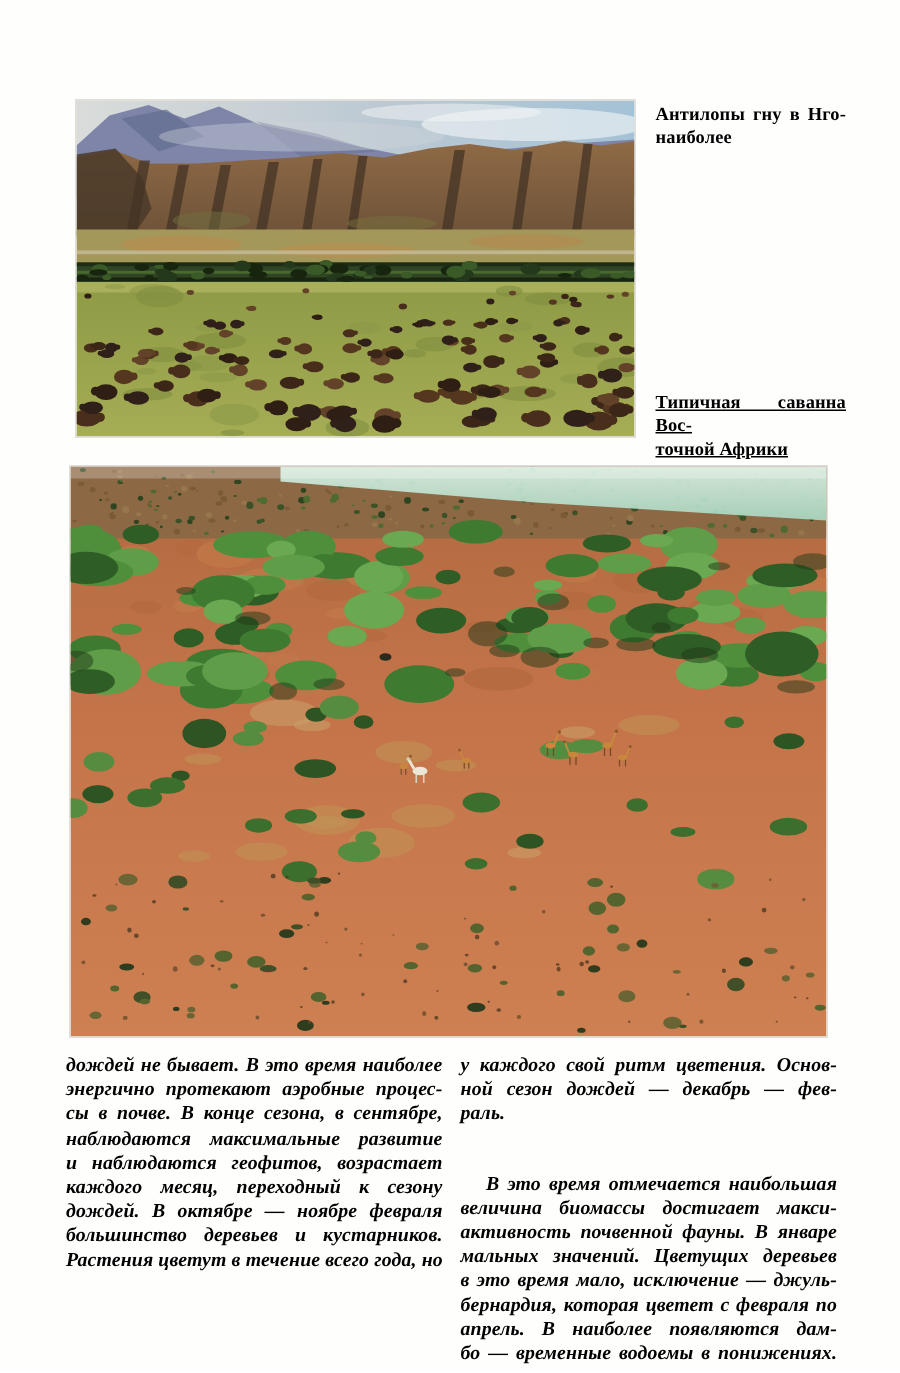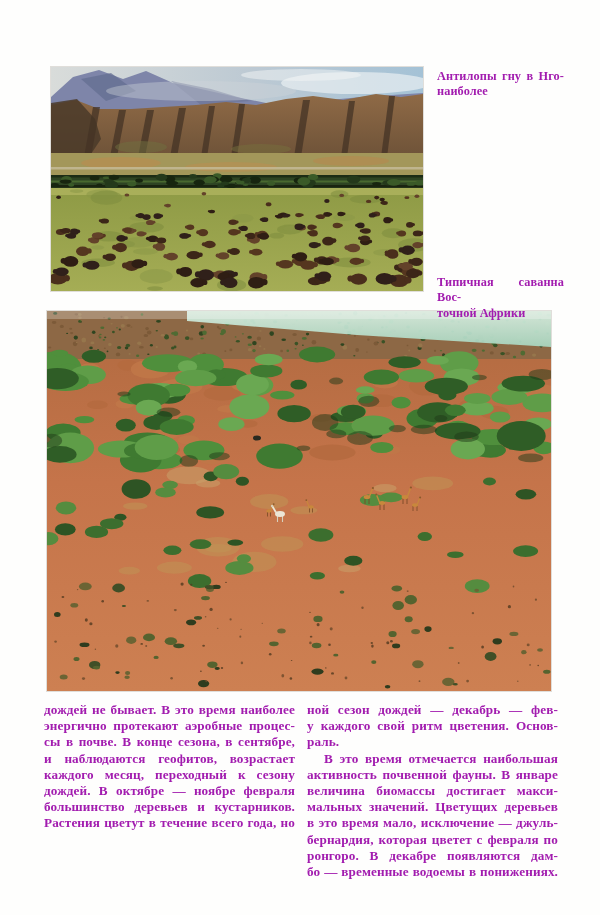--- a/index.html
+++ b/index.html
@@ -1,34 +1,34 @@
 <!DOCTYPE html>
 <html><head>
 <meta charset="utf-8">
 <style>
   html,body{margin:0;padding:0;background:#ffffff;}
   .page{position:relative;width:600px;height:915px;background:#fefefd;overflow:hidden;
-        font-family:"Liberation Serif", serif;color:#a21caf;}
+        font-family:"Liberation Serif", serif;color:#000000;}
   .photo{position:absolute;overflow:hidden;background:#e8e4da;box-shadow:0 0 0 1px rgba(90,80,60,.18);}
   .photo svg{display:block;width:100%;height:100%;}
   .top-photo{left:51px;top:67px;width:372px;height:224px;}
   .big-photo{left:47px;top:311px;width:504px;height:380px;}
   .caption{position:absolute;left:437px;width:127px;font-size:12.3px;line-height:15.4px;
            font-weight:700;letter-spacing:.1px;}
   .caption-1{top:69px;}
-  .caption-2{top:275px;}
+  .caption-2{top:261px;text-decoration:underline;}
   .cap-line{text-align:justify;text-align-last:justify;}
   .cap-line:last-child{text-align-last:left;}
   .col{position:absolute;top:702px;width:251px;}
   .col-left{left:44px;}
   .col-right{left:307px;}
   .line{font-size:13.2px;line-height:16.2px;font-weight:700;letter-spacing:.1px;
-        text-align:justify;text-align-last:justify;white-space:nowrap;}
+        text-align:justify;text-align-last:justify;white-space:nowrap;font-style:italic;}
   .line.no-justify{text-align-last:left;}
-  .line.indent{text-indent:17px;}
+  .line.indent{text-indent:17px;margin-top:30px;}
   figure{margin:0;}
 </style>
 </head>
 <body>
 
 <div class="page">
 
   <figure class="photo top-photo">
     <svg viewBox="0 0 372 224" preserveAspectRatio="none">
       <defs>
@@ -1230,33 +1230,34 @@
 
   <div class="caption caption-2">
       <div class="cap-line">Типичная саванна Вос-</div>
       <div class="cap-line">точной Африки</div>
     </div>
 
   <div class="col col-left">
       <div class="line">дождей не бывает. В это время наиболее</div>
       <div class="line">энергично протекают аэробные процес-</div>
       <div class="line">сы в почве. В конце сезона, в сентябре,</div>
+      <div class="line">наблюдаются максимальные развитие</div>
       <div class="line">и наблюдаются геофитов, возрастает</div>
       <div class="line">каждого месяц, переходный к сезону</div>
       <div class="line">дождей. В октябре — ноябре февраля</div>
       <div class="line">большинство деревьев и кустарников.</div>
       <div class="line">Растения цветут в течение всего года, но</div>
     </div>
   <div class="col col-right">
+      <div class="line">у каждого свой ритм цветения. Основ-</div>
       <div class="line">ной сезон дождей — декабрь — фев-</div>
-      <div class="line">у каждого свой ритм цветения. Основ-</div>
       <div class="line no-justify">раль.</div>
       <div class="line indent">В это время отмечается наибольшая</div>
+      <div class="line">величина биомассы достигает макси-</div>
       <div class="line">активность почвенной фауны. В январе</div>
-      <div class="line">величина биомассы достигает макси-</div>
       <div class="line">мальных значений. Цветущих деревьев</div>
       <div class="line">в это время мало, исключение — джуль-</div>
       <div class="line">бернардия, которая цветет с февраля по</div>
-      <div class="line">ронгоро. В декабре появляются дам-</div>
+      <div class="line">апрель. В наиболее появляются дам-</div>
       <div class="line">бо — временные водоемы в понижениях.</div>
     </div>
 
 </div>
 
 </body></html>

